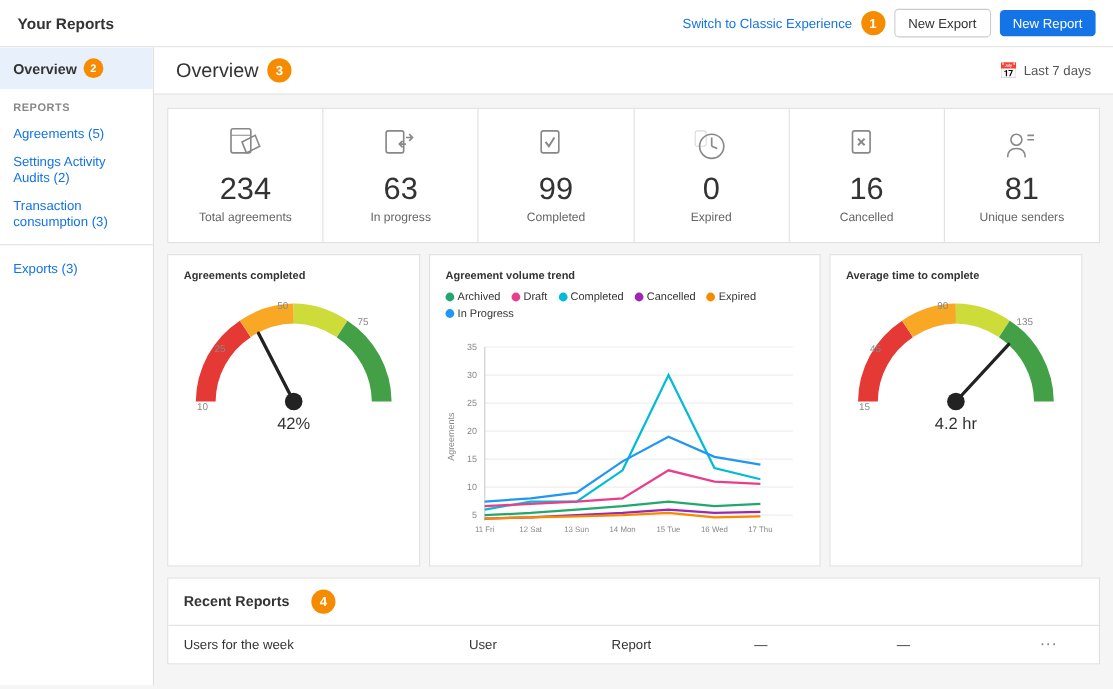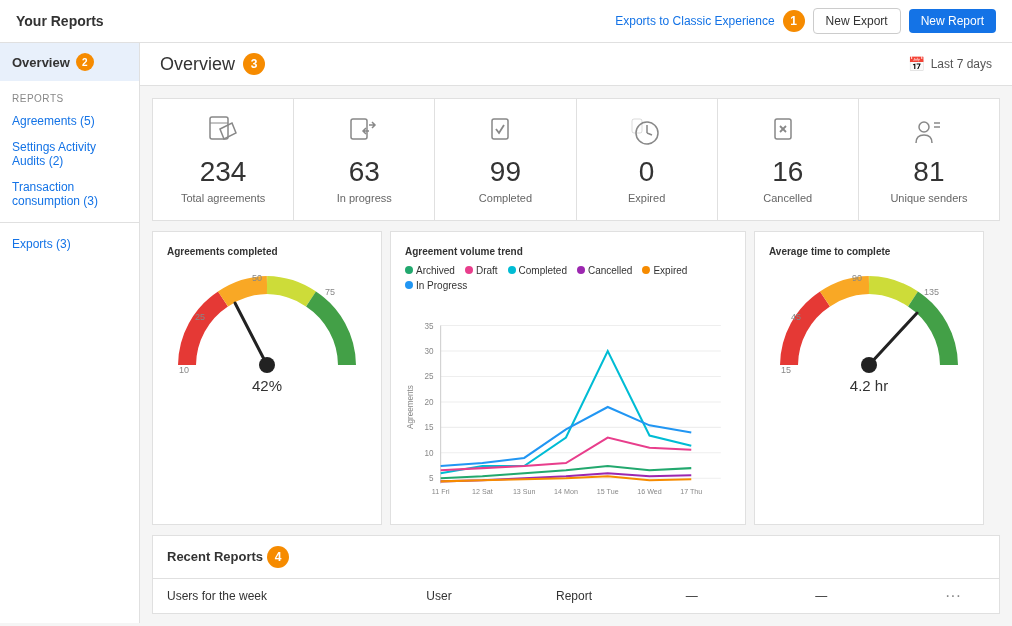--- a/index.html
+++ b/index.html
@@ -57,21 +57,21 @@
     .sidebar-overview {
       background: #e8f0fb;
       padding: 10px 12px;
       font-size: 13px;
       font-weight: 600;
       cursor: pointer;
       display: flex; align-items: center; gap: 6px;
     }
     .sidebar-section-header {
       font-size: 10px;
-      font-weight: 400;
+      font-weight: 700;
       color: #888;
       padding: 12px 12px 4px;
       letter-spacing: 0.5px;
     }
     .sidebar-item {
       padding: 6px 12px;
       font-size: 12px;
       color: #1473e6;
       cursor: pointer;
     }
@@ -128,36 +128,36 @@
       flex: 1;
       padding: 14px;
       margin-right: 8px;
     }
     .chart-card:last-child { margin-right: 16px; }
     .chart-title { font-size: 10px; font-weight: 600; margin-bottom: 8px; color: #333; }
 
     
     .gauge-container { display: flex; flex-direction: column; align-items: center; }
     .gauge-percent { font-size: 15px; font-weight: 300; color: #333; text-align: center; margin-top: -8px; }
-    .legend { display: flex; flex-wrap: wrap; gap: 4px 10px; margin-bottom: 16px; font-size: 10px; }
+    .legend { display: flex; flex-wrap: wrap; gap: 4px 10px; margin-bottom: 6px; font-size: 10px; }
     .legend-item { display: flex; align-items: center; gap: 3px; }
     .legend-dot { width: 8px; height: 8px; border-radius: 50%; }
 
     
     .recent-reports {
       background: #fff;
       border: 1px solid #e0e0e0;
       margin: 10px 12px;
     }
     .recent-reports-header {
       padding: 10px 14px;
       font-size: 13px;
       font-weight: 700;
       border-bottom: 1px solid #e0e0e0;
-      display: flex; align-items: center; gap: 4px;
+      display: flex; align-items: center; gap: 20px;
     }
     .table-header-row {
       display: grid;
       grid-template-columns: 2fr 1fr 1fr 1fr 1fr 40px;
       padding: 6px 14px;
       font-size: 10px;
       font-weight: 700;
       color: #888;
       text-transform: uppercase;
       border-bottom: 1px solid #e0e0e0;
@@ -173,21 +173,21 @@
     }
     .table-data-row:last-child { border-bottom: none; }
     .dots-menu { color: #888; font-size: 16px; cursor: pointer; }
   </style>
 </head>
 <body>
 
 <div class="top-bar">
   <div class="top-bar-left">Your Reports</div>
   <div class="top-bar-right">
-    <a class="switch-link">Exports to Classic Experience</a>
+    <a class="switch-link">Switch to Classic Experience</a>
     <div class="circle-badge">1</div>
     <button class="btn-new-export">New Export</button>
     <button class="btn-new-report">New Report</button>
   </div>
 </div>
 
 <div class="layout">
 
   <div class="sidebar">
     <div class="sidebar-overview">

